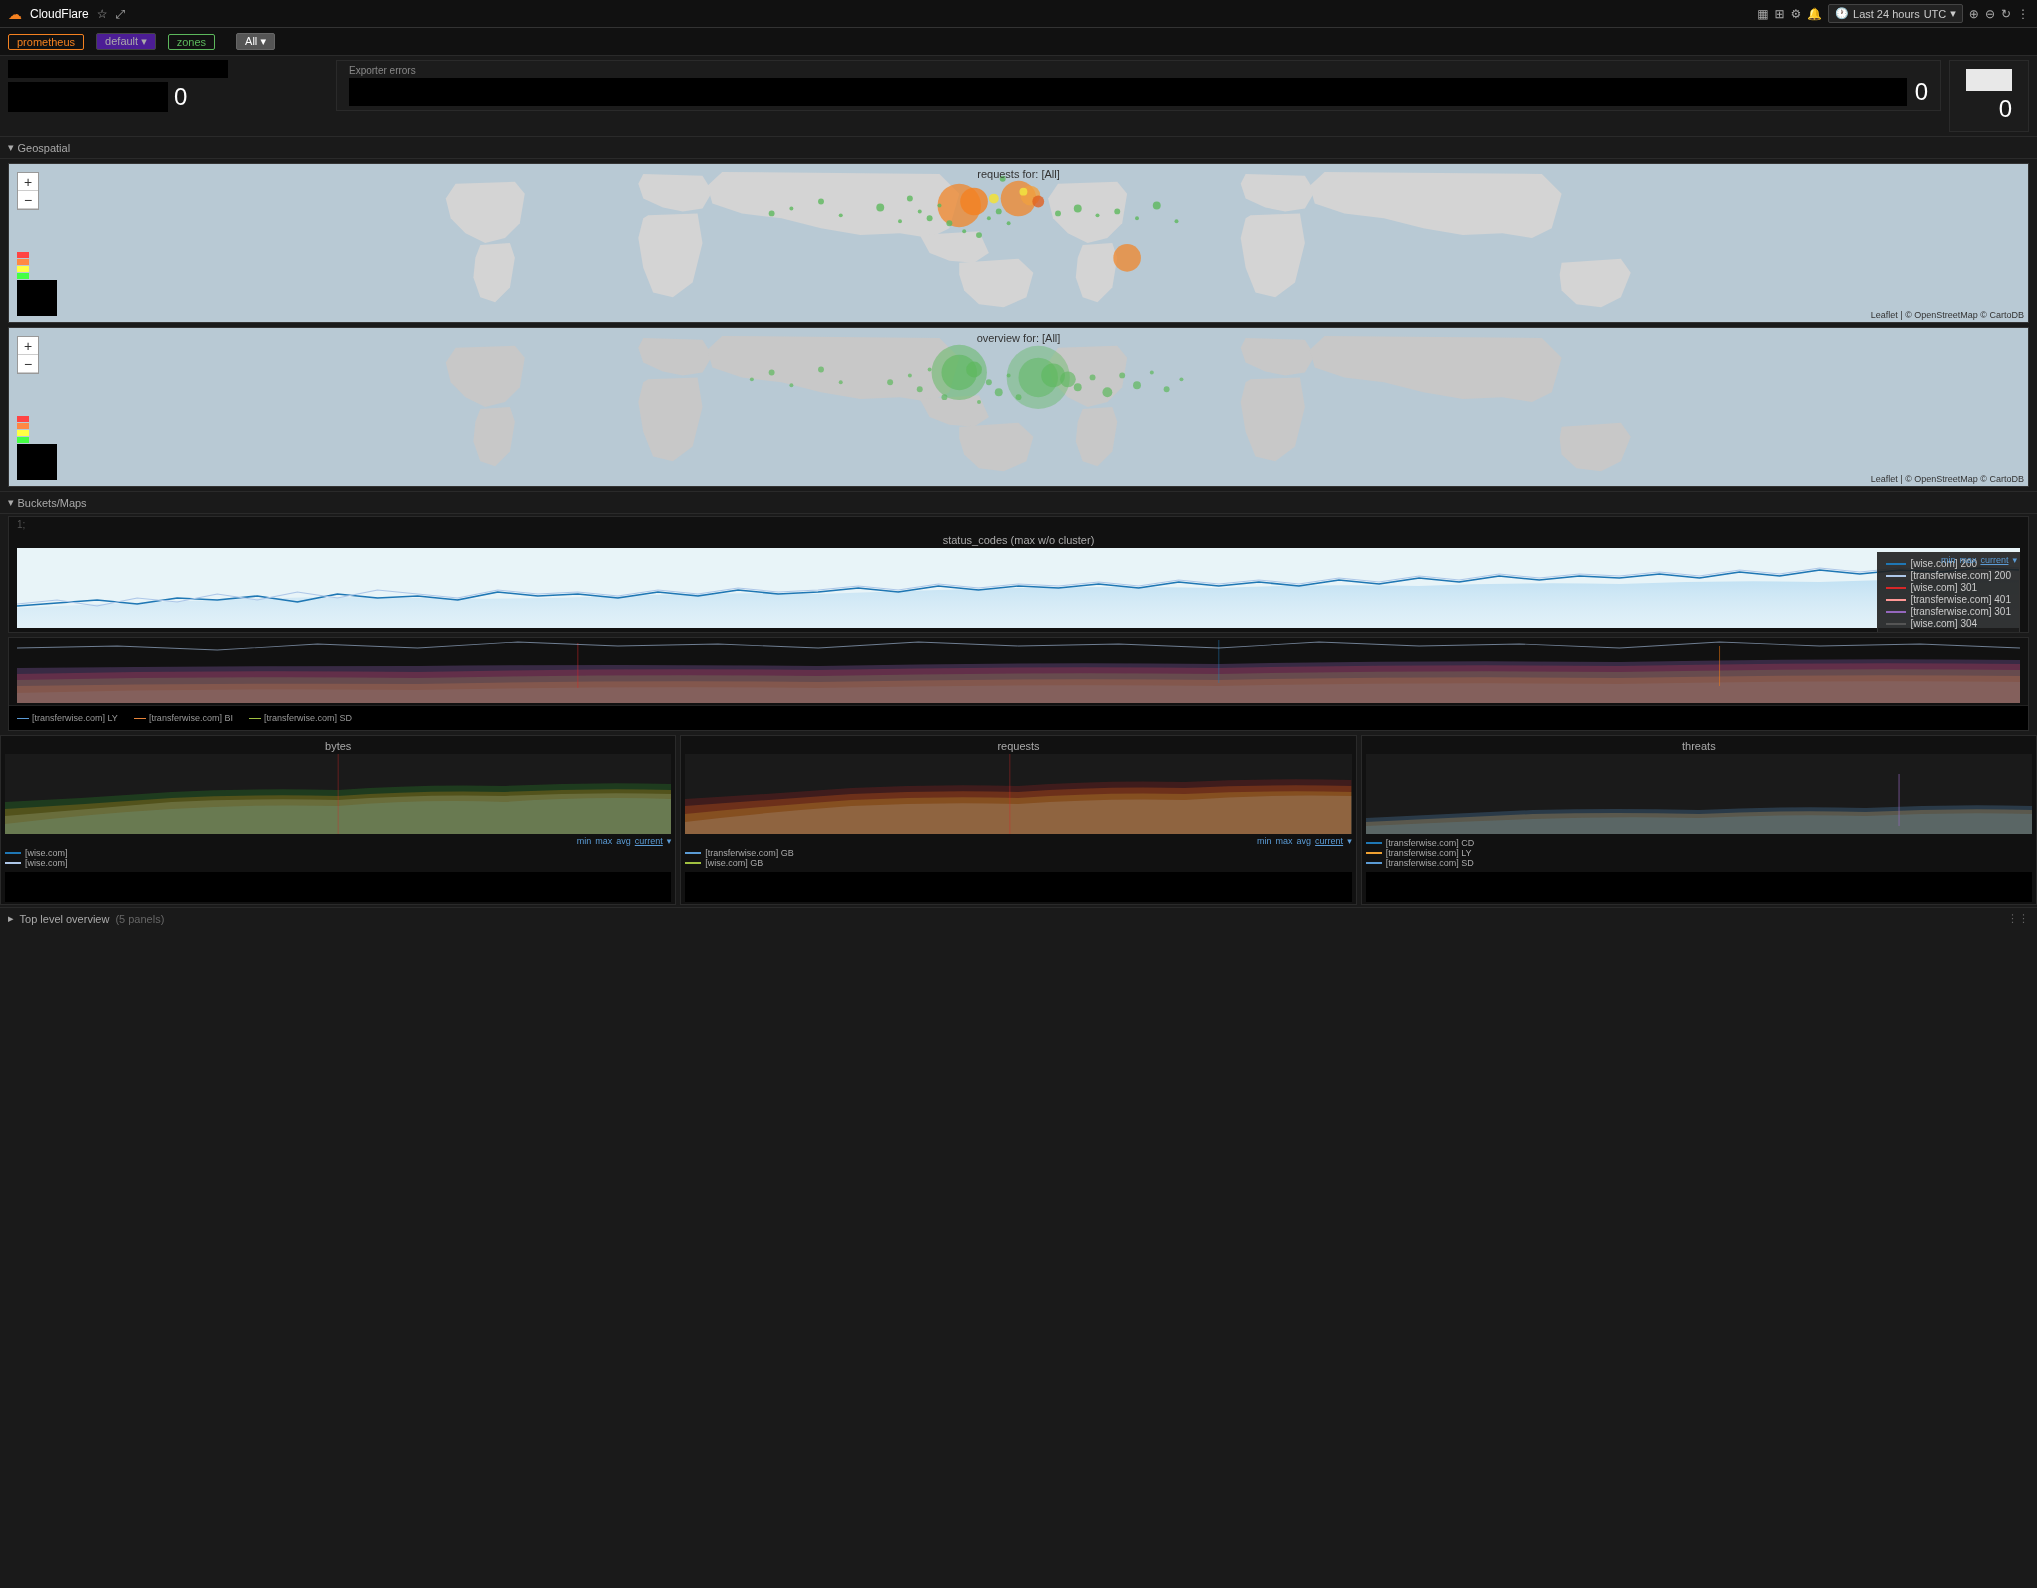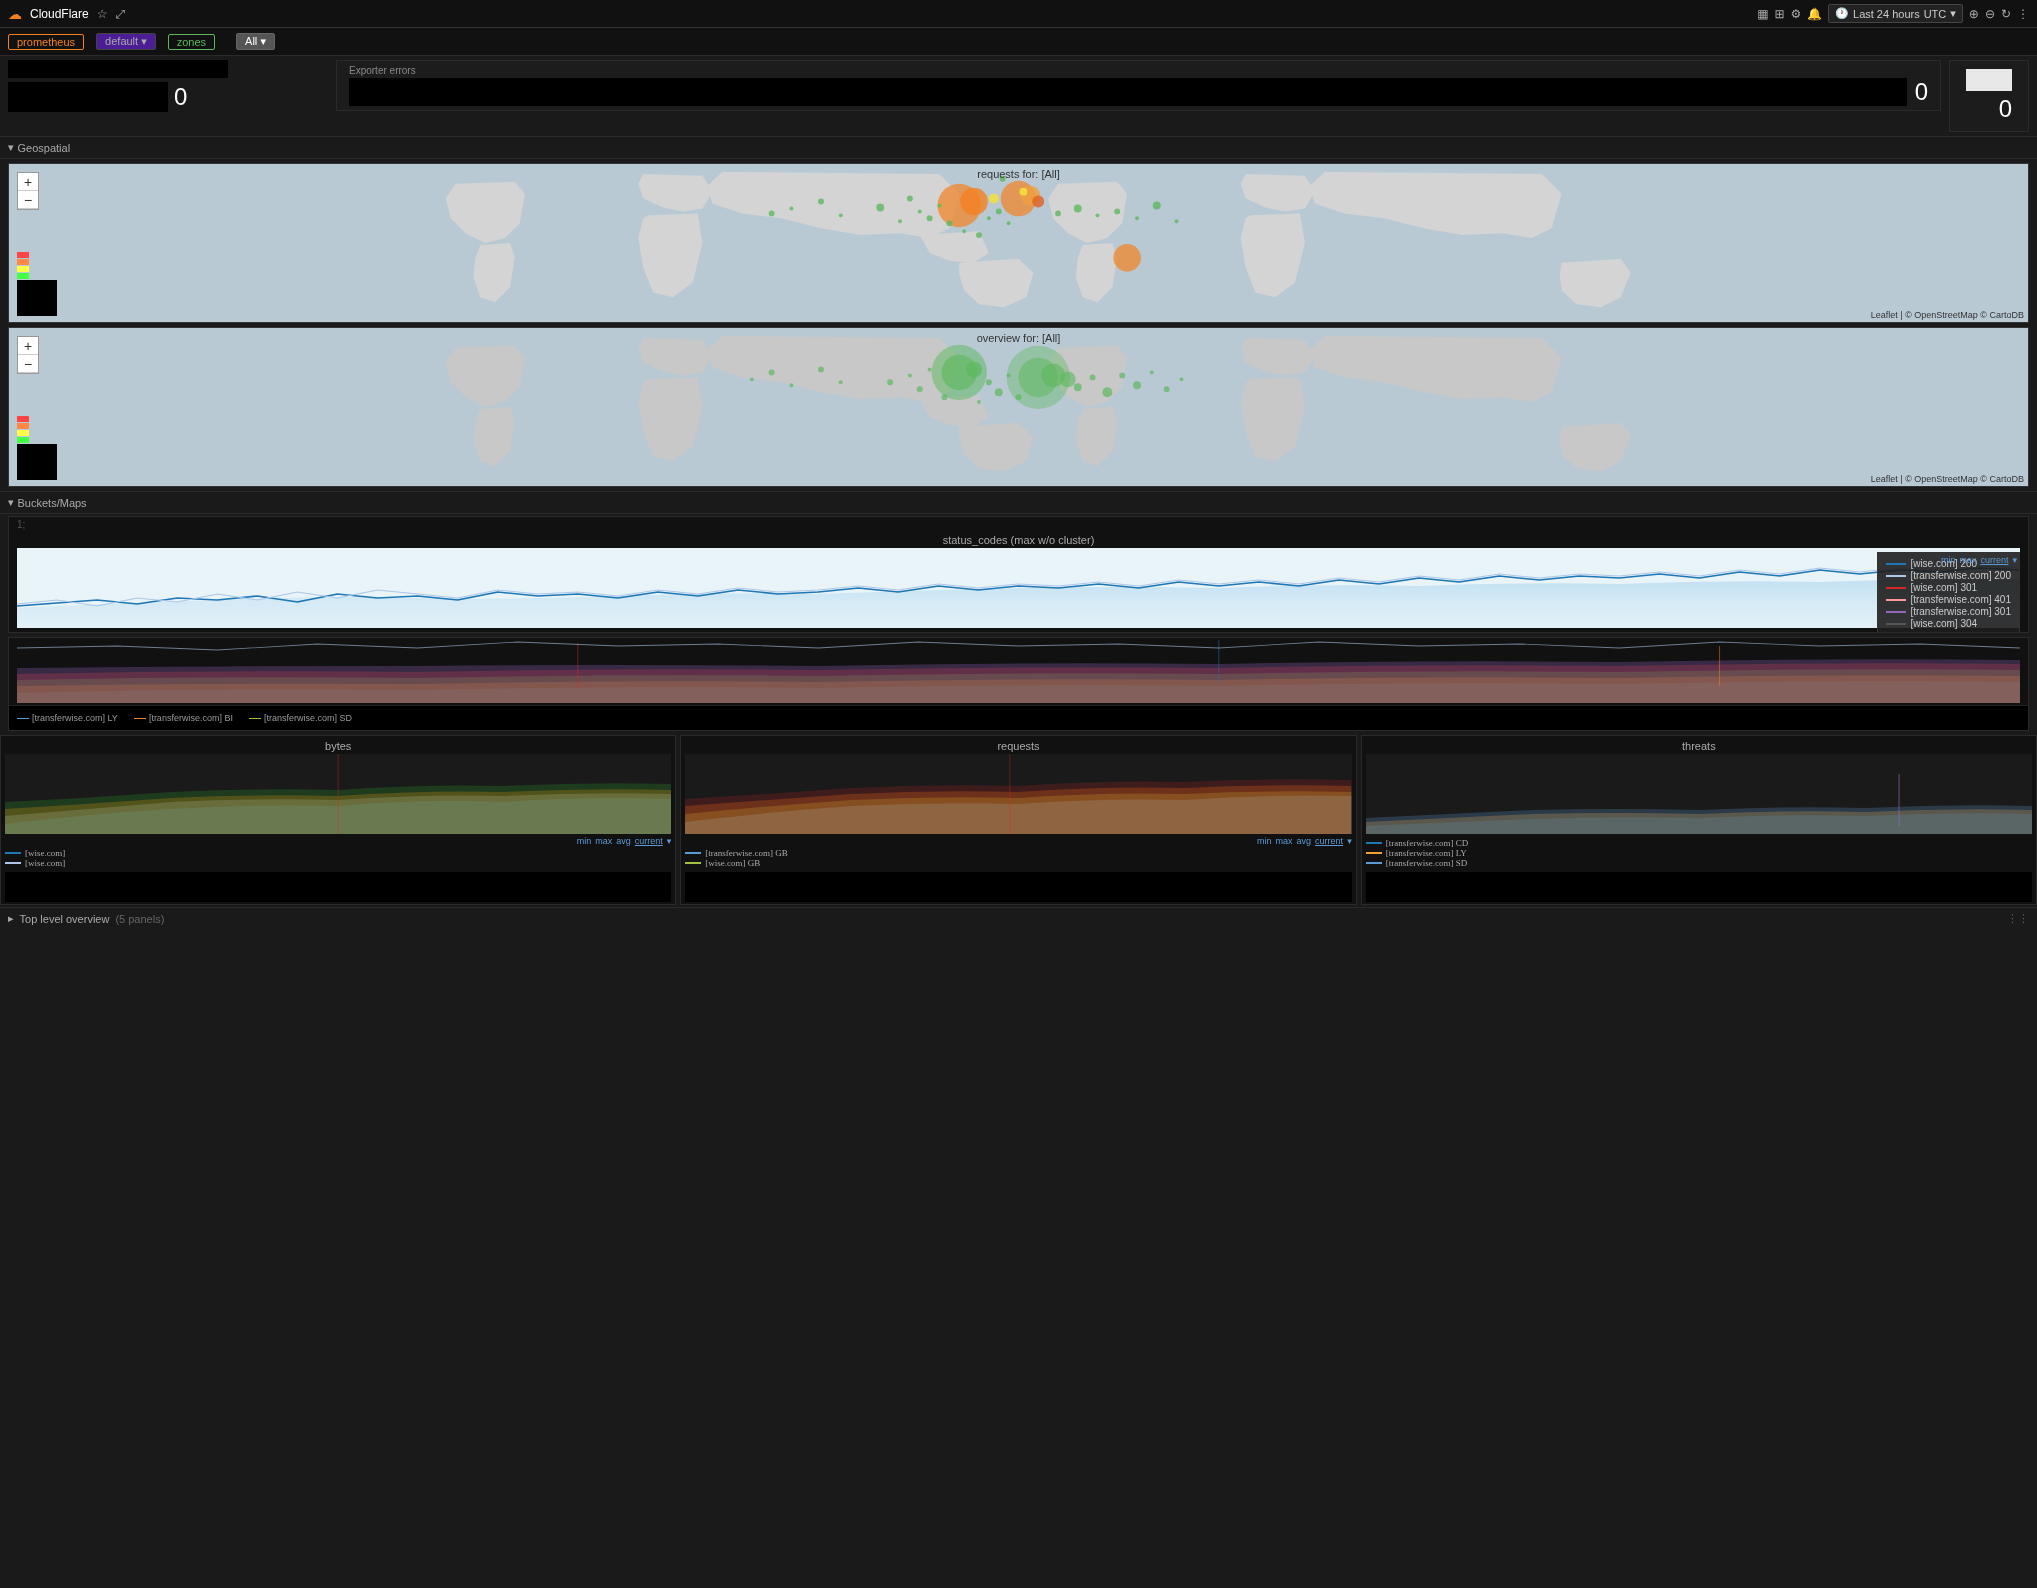--- a/index.html
+++ b/index.html
@@ -207,21 +207,20 @@
     }
     .mini-chart {
       height: 80px;
       background: #1a1a1a;
       margin: 0 4px 2px;
       position: relative;
       overflow: hidden;
     }
     .mini-chart-labels {
       padding: 2px 4px;
-      font-family: Liberation Serif, serif;
     }
     .mini-chart-label {
       font-size: 9px;
       color: #aaa;
       display: flex;
       align-items: center;
       gap: 4px;
     }
     .mini-legend-line {
       width: 16px;

